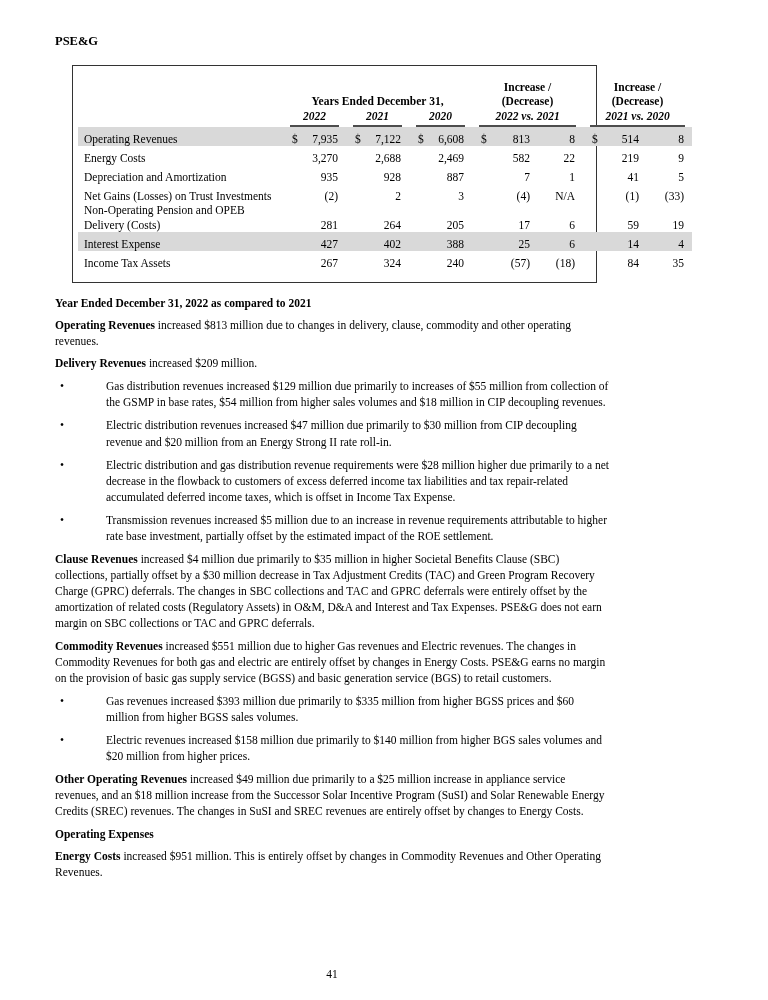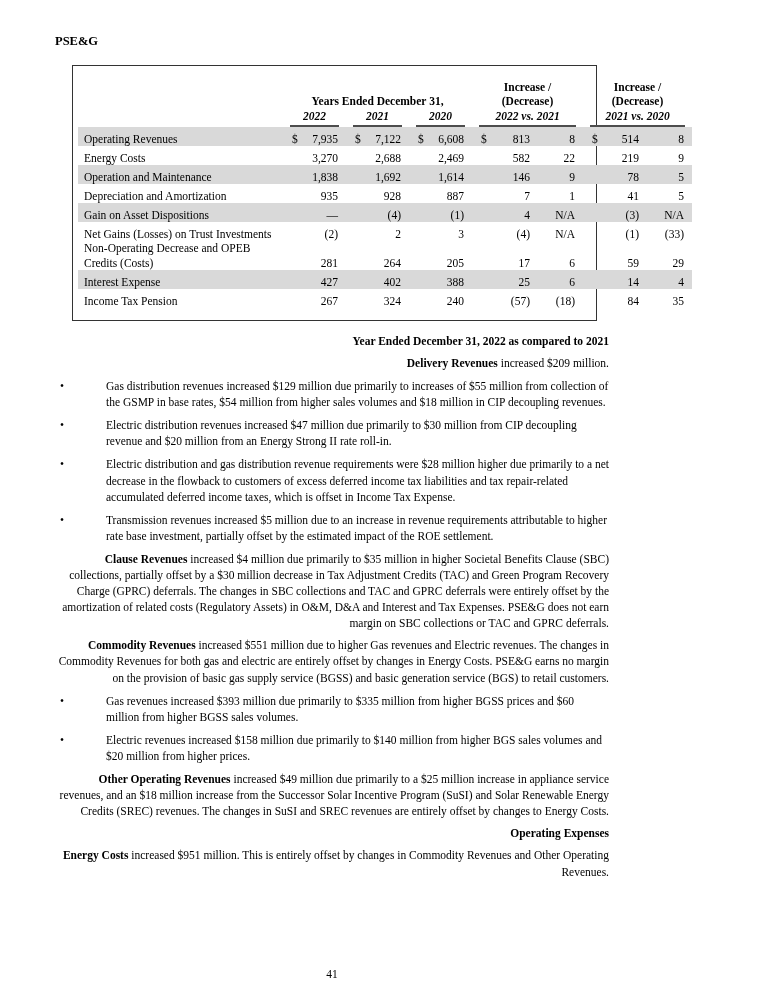--- a/index.html
+++ b/index.html
@@ -36,21 +36,21 @@
   .hr3 .milgrp{text-align:center;}
   .hr3 .pct{text-align:right;padding-right:8px;}
   tbody tr{height:19px;}
   tbody tr.shade{background:var(--row-shading);}
   td.lbl{text-align:left;padding-left:6px;padding-right:4px;}
   td.d{text-align:left;padding-left:9px;}
   td.v{text-align:right;padding-right:8px;}
   td.p{text-align:right;padding-right:8px;}
   
   .body-text{margin-top:10px;font-size:11.5px;line-height:1.4;}
-  .body-text p{margin:6px 0;text-align:right;}
+  .body-text p{margin:6px 0;}
   .h2{font-weight:bold;}
   .lead-b{font-weight:bold;}
   .lead-bi{font-weight:bold;margin-top:11px;}
   .bullet{display:flex;margin:7px 0;}
   .bullet .dot{width:45px;box-sizing:border-box;padding-left:5px;flex:none;}
   .bullet .btext{flex:1;margin-left:6px;}
   .pageno{position:absolute;left:0;right:0;bottom:20px;text-align:center;font-size:11.5px;}
 </style>
 </head>
 <body>
@@ -132,132 +132,103 @@
           <td class="v">2,688</td>
           <td class="d"></td>
           <td class="v">2,469</td>
           <td class="d"></td>
           <td class="v">582</td>
           <td class="p">22</td>
           <td class="d"></td>
           <td class="v">219</td>
           <td class="p">9</td>
         </tr>
-        <tr class="shade">
-          <td class="lbl">Operation and Maintenance</td>
-          <td class="d"></td>
-          <td class="v">1,838</td>
-          <td class="d"></td>
-          <td class="v">1,692</td>
-          <td class="d"></td>
-          <td class="v">1,614</td>
-          <td class="d"></td>
-          <td class="v">146</td>
-          <td class="p">9</td>
-          <td class="d"></td>
-          <td class="v">78</td>
-          <td class="p">5</td>
-        </tr>
         <tr>
           <td class="lbl">Depreciation and Amortization</td>
           <td class="d"></td>
           <td class="v">935</td>
           <td class="d"></td>
           <td class="v">928</td>
           <td class="d"></td>
           <td class="v">887</td>
           <td class="d"></td>
           <td class="v">7</td>
           <td class="p">1</td>
           <td class="d"></td>
           <td class="v">41</td>
           <td class="p">5</td>
         </tr>
-        <tr class="shade">
-          <td class="lbl">Gain on Asset Dispositions</td>
-          <td class="d"></td>
-          <td class="v">—</td>
-          <td class="d"></td>
-          <td class="v">(4)</td>
-          <td class="d"></td>
-          <td class="v">(1)</td>
-          <td class="d"></td>
-          <td class="v">4</td>
-          <td class="p">N/A</td>
-          <td class="d"></td>
-          <td class="v">(3)</td>
-          <td class="p">N/A</td>
-        </tr>
         <tr>
           <td class="lbl">Net Gains (Losses) on Trust Investments</td>
           <td class="d"></td>
           <td class="v">(2)</td>
           <td class="d"></td>
           <td class="v">2</td>
           <td class="d"></td>
           <td class="v">3</td>
           <td class="d"></td>
           <td class="v">(4)</td>
           <td class="p">N/A</td>
           <td class="d"></td>
           <td class="v">(1)</td>
           <td class="p">(33)</td>
         </tr>
         <tr>
-          <td class="lbl">Non-Operating Decrease and OPEB Credits (Costs)</td>
+          <td class="lbl">Non-Operating Pension and OPEB Delivery (Costs)</td>
           <td class="d"></td>
           <td class="v">281</td>
           <td class="d"></td>
           <td class="v">264</td>
           <td class="d"></td>
           <td class="v">205</td>
           <td class="d"></td>
           <td class="v">17</td>
           <td class="p">6</td>
           <td class="d"></td>
           <td class="v">59</td>
-          <td class="p">29</td>
+          <td class="p">19</td>
         </tr>
         <tr class="shade">
           <td class="lbl">Interest Expense</td>
           <td class="d"></td>
           <td class="v">427</td>
           <td class="d"></td>
           <td class="v">402</td>
           <td class="d"></td>
           <td class="v">388</td>
           <td class="d"></td>
           <td class="v">25</td>
           <td class="p">6</td>
           <td class="d"></td>
           <td class="v">14</td>
           <td class="p">4</td>
         </tr>
         <tr>
-          <td class="lbl">Income Tax Pension</td>
+          <td class="lbl">Income Tax Assets</td>
           <td class="d"></td>
           <td class="v">267</td>
           <td class="d"></td>
           <td class="v">324</td>
           <td class="d"></td>
           <td class="v">240</td>
           <td class="d"></td>
           <td class="v">(57)</td>
           <td class="p">(18)</td>
           <td class="d"></td>
           <td class="v">84</td>
           <td class="p">35</td>
         </tr>
       </tbody>
     </table>
   </div>
 
   <div class="body-text">
     <p class="h2">Year Ended December 31, 2022 as compared to 2021</p>
 
+    <p><span class="lead-b">Operating Revenues</span><span> increased $813 million due to changes in delivery, clause, commodity and other operating revenues.</span></p>
 
     <p><span class="lead-bi">Delivery Revenues</span><span> increased $209 million.</span></p>
 
     <div class="bullet">
       <span class="dot">•</span>
       <span class="btext">Gas distribution revenues increased $129 million due primarily to increases of $55 million from collection of the GSMP in base rates, $54 million from higher sales volumes and $18 million in CIP decoupling revenues.</span>
     </div>
     <div class="bullet">
       <span class="dot">•</span>
       <span class="btext">Electric distribution revenues increased $47 million due primarily to $30 million from CIP decoupling revenue and $20 million from an Energy Strong II rate roll-in.</span>

